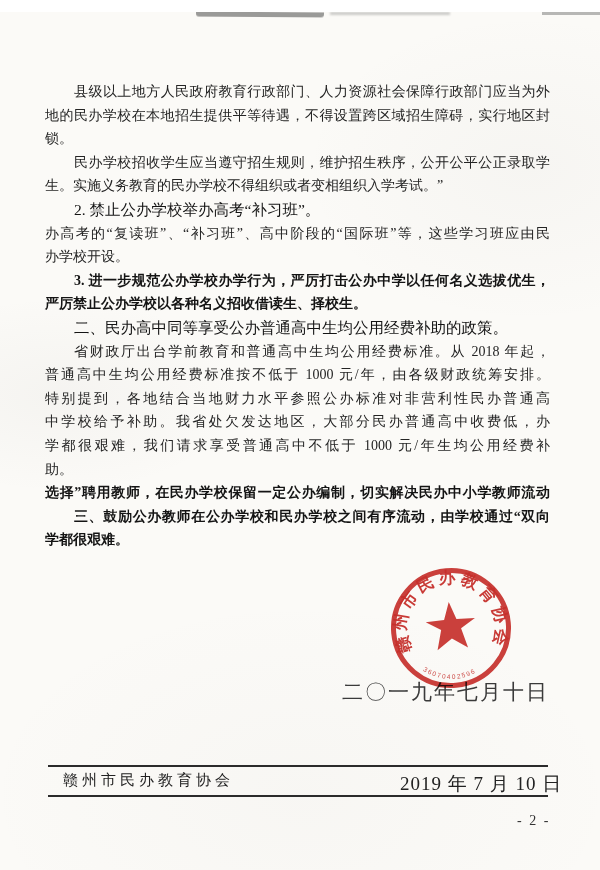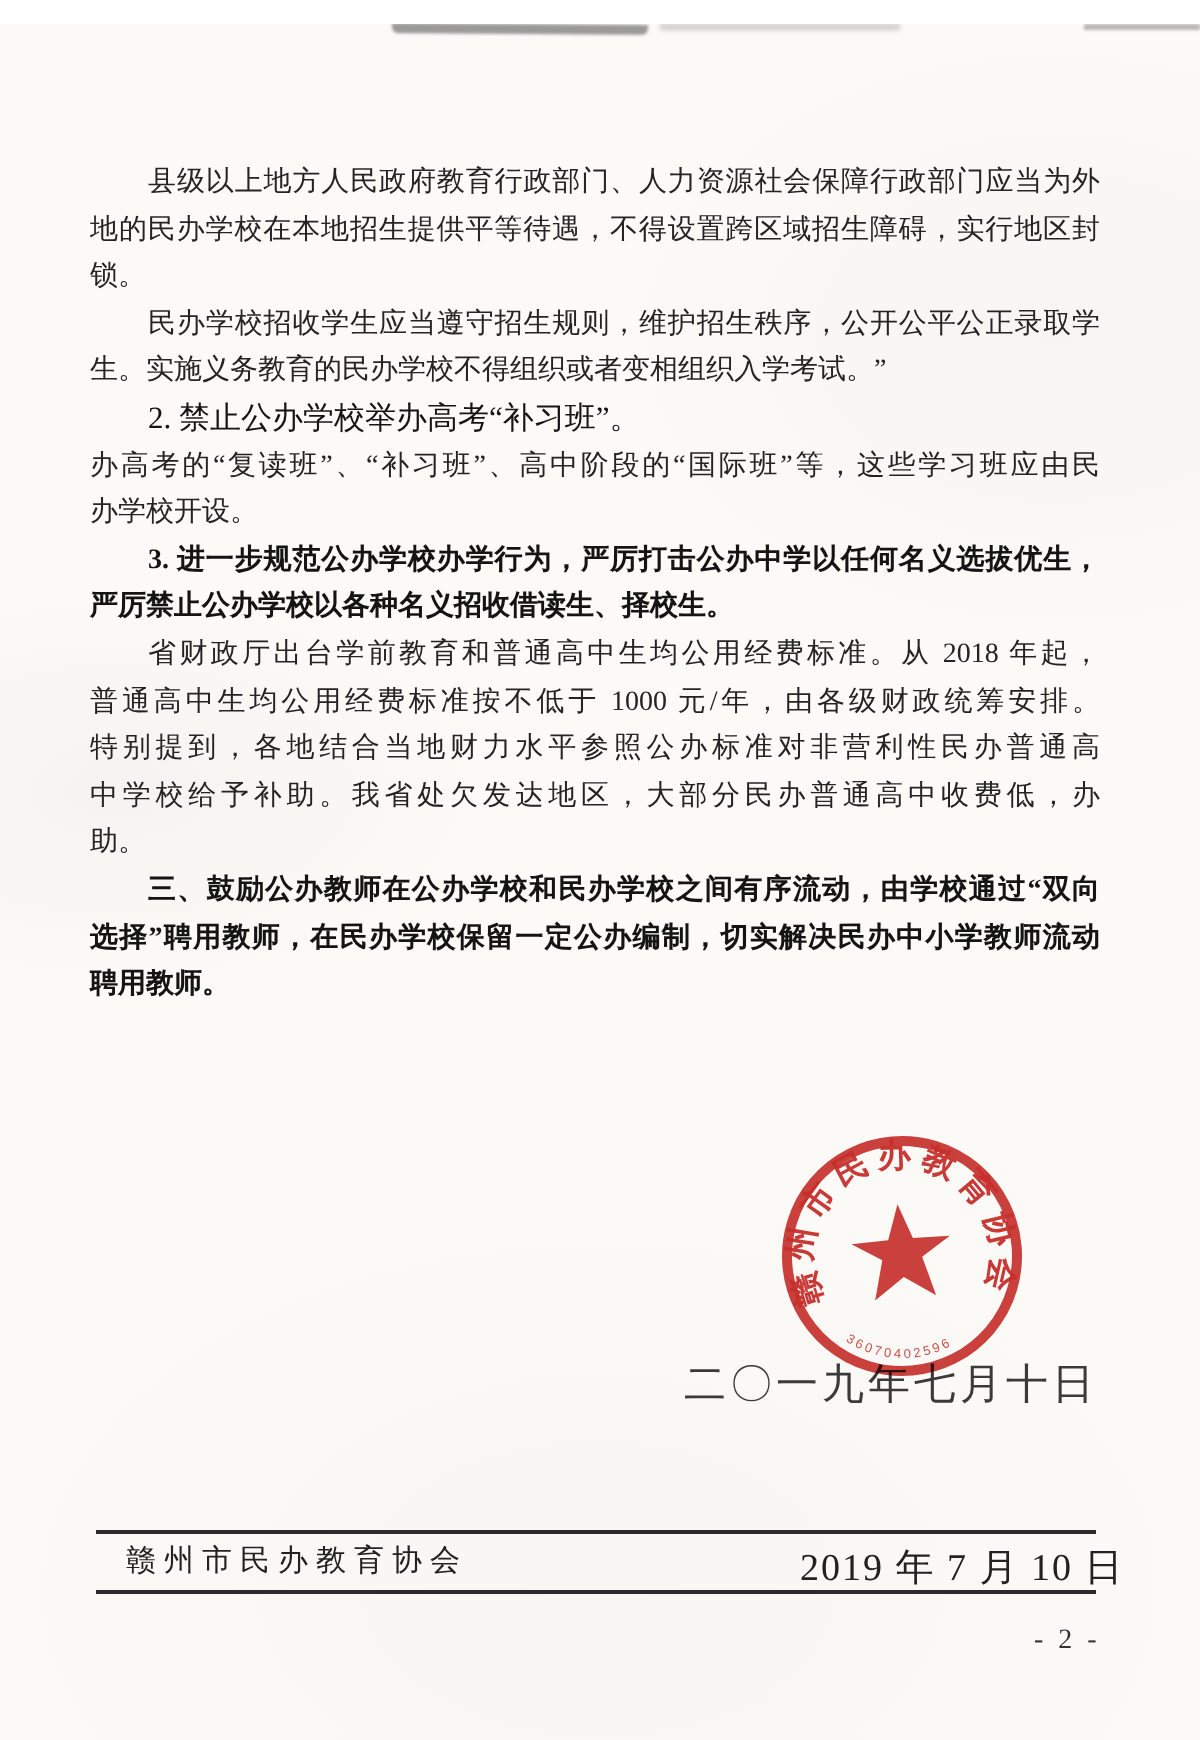--- a/index.html
+++ b/index.html
@@ -81,28 +81,30 @@
     <div class="line ind j">县级以上地方人民政府教育行政部门、人力资源社会保障行政部门应当为外</div>
     <div class="line j">地的民办学校在本地招生提供平等待遇，不得设置跨区域招生障碍，实行地区封</div>
     <div class="line">锁。</div>
     <div class="line ind j">民办学校招收学生应当遵守招生规则，维护招生秩序，公开公平公正录取学</div>
     <div class="line">生。实施义务教育的民办学校不得组织或者变相组织入学考试。”</div>
     <div class="line ind hd">2. 禁止公办学校举办高考“补习班”。</div>
     <div class="line j">办高考的“复读班”、“补习班”、高中阶段的“国际班”等，这些学习班应由民</div>
     <div class="line">办学校开设。</div>
     <div class="line ind j b">3. 进一步规范公办学校办学行为，严厉打击公办中学以任何名义选拔优生，</div>
     <div class="line b">严厉禁止公办学校以各种名义招收借读生、择校生。</div>
+    <div class="line ind hd">二、民办高中同等享受公办普通高中生均公用经费补助的政策。</div>
     <div class="line ind j">省财政厅出台学前教育和普通高中生均公用经费标准。从 2018 年起，</div>
     <div class="line j">普通高中生均公用经费标准按不低于 1000 元/年，由各级财政统筹安排。</div>
     <div class="line j">特别提到，各地结合当地财力水平参照公办标准对非营利性民办普通高</div>
     <div class="line j">中学校给予补助。我省处欠发达地区，大部分民办普通高中收费低，办</div>
+    <div class="line j">学都很艰难，我们请求享受普通高中不低于 1000 元/年生均公用经费补</div>
     <div class="line">助。</div>
+    <div class="line j b">选择”聘用教师，在民办学校保留一定公办编制，切实解决民办中小学教师流动</div>
     <div class="line ind j b">三、鼓励公办教师在公办学校和民办学校之间有序流动，由学校通过“双向</div>
-    <div class="line j b">选择”聘用教师，在民办学校保留一定公办编制，切实解决民办中小学教师流动</div>
-    <div class="line b">聘用教师。</div>
+    <div class="line b">学都很艰难。</div>
   </div>
 
   <div class="sign-date">二〇一九年七月十日</div>
 
   <svg class="seal" viewBox="0 0 130 130">
     <defs>
       <path id="arcTop" d="M 26 87.5 A 45 45 0 1 1 104 87.5" fill="none"></path>
       <path id="arcBottom" d="M 24.8 96.4 A 51 51 0 0 0 105.2 96.4" fill="none"></path>
     </defs>
     <circle cx="65" cy="65" r="57.5" fill="none" stroke="#c5211c" stroke-width="5" stroke-opacity="0.92"></circle>

